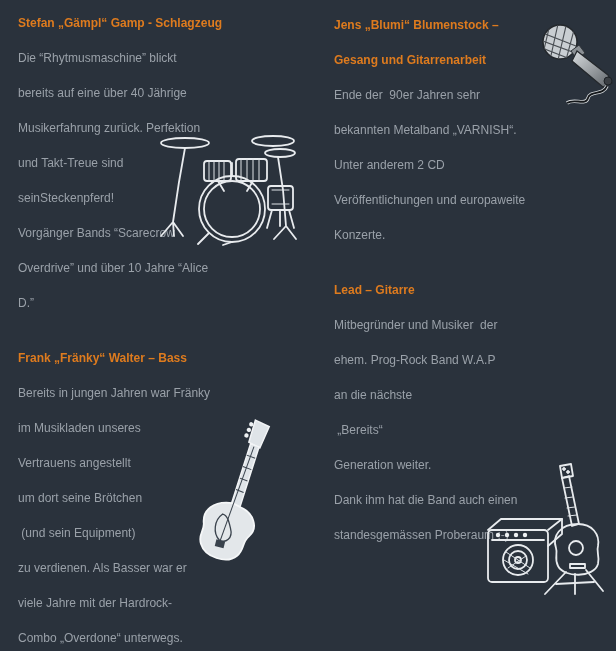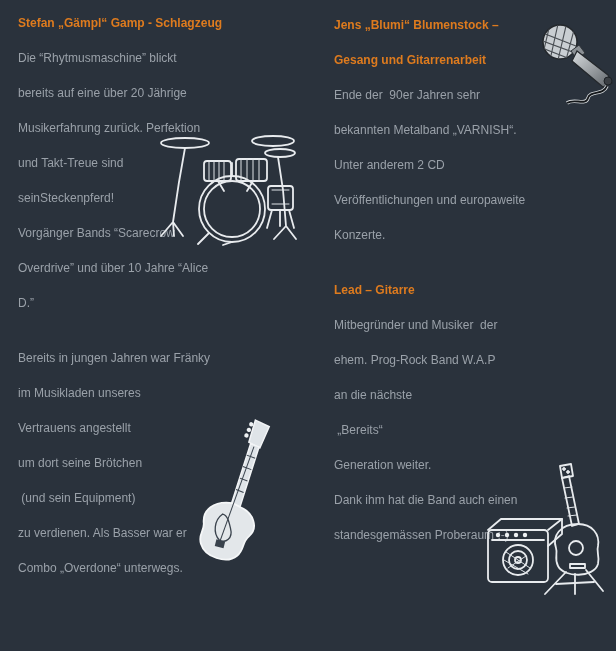--- a/index.html
+++ b/index.html
@@ -25,35 +25,37 @@
 </style>
 </head>
 <body>
 
 <div class="page">
 
   <div class="col col-left">
     <section class="member-section">
       <span class="line heading">Stefan „Gämpl“ Gamp - Schlagzeug</span>
       <span class="line">Die “Rhytmusmaschine” blickt</span>
-      <span class="line">bereits auf eine über 20 Jährige</span>
+      <span class="line">bereits auf eine über 40 Jährige</span>
       <span class="line">Musikerfahrung zurück. Perfektion</span>
       <span class="line">und Takt-Treue sind</span>
       <span class="line">seinSteckenpferd!</span>
       <span class="line">Vorgänger Bands “Scarecrow</span>
       <span class="line">Overdrive” und über 10 Jahre “Alice</span>
       <span class="line">D.”</span>
     </section>
     <section class="member-section">
+      <span class="line heading">Frank „Fränky“ Walter – Bass</span>
       <span class="line">Bereits in jungen Jahren war Fränky</span>
       <span class="line">im Musikladen unseres</span>
       <span class="line">Vertrauens angestellt</span>
       <span class="line">um dort seine Brötchen</span>
       <span class="line"> (und sein Equipment)</span>
       <span class="line">zu verdienen. Als Basser war er</span>
+      <span class="line">viele Jahre mit der Hardrock-</span>
       <span class="line">Combo „Overdone“ unterwegs.</span>
     </section>
   </div>
 
   <div class="col col-right">
     <section class="member-section">
       <span class="line heading">Jens „Blumi“ Blumenstock –</span>
       <span class="line heading">Gesang und Gitarrenarbeit</span>
       <span class="line">Ende der  90er Jahren sehr</span>
       <span class="line">bekannten Metalband „VARNISH“.</span>

